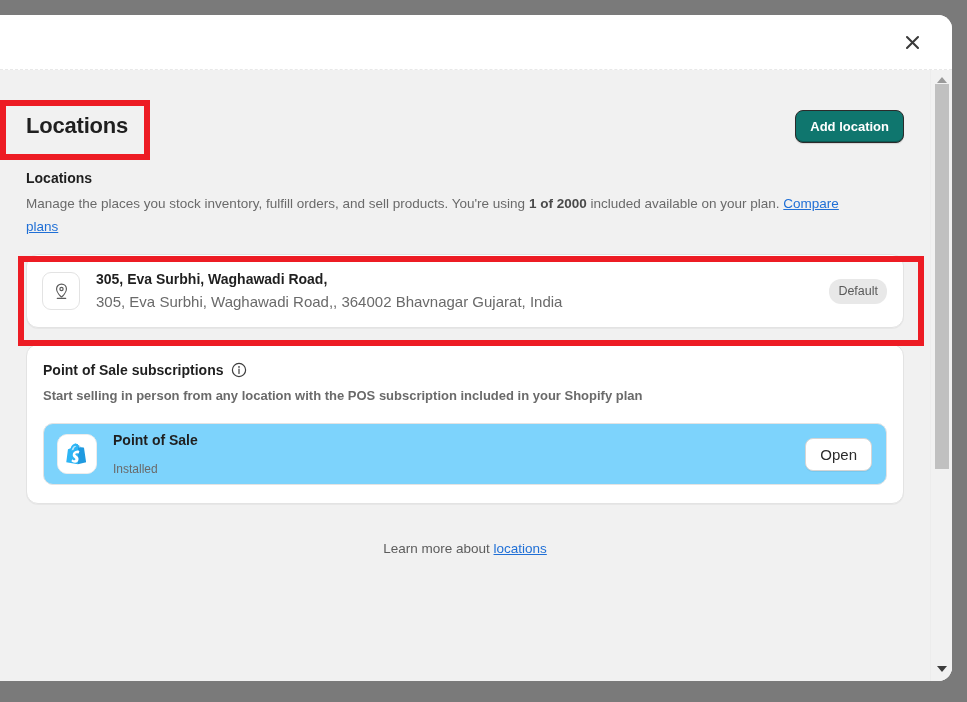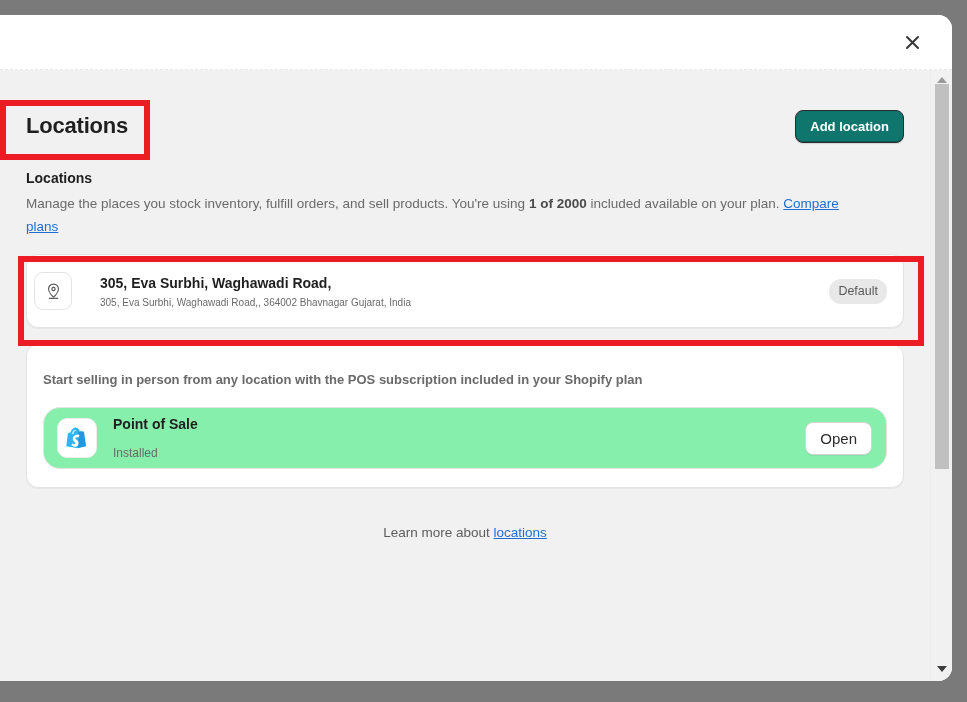--- a/index.html
+++ b/index.html
@@ -127,23 +127,22 @@
     border: 1px solid #e3e3e3;
     border-radius: 12px;
     box-shadow: 0 1px 0 rgba(0,0,0,0.04);
   }
 
   #location-card {
     margin-top: 16px;
     height: 74px;
     display: flex;
     align-items: center;
-    padding: 0 16px 0 7px;
-    cursor: pointer;
-    gap: 12px;
+    padding: 0 16px 0 15px;
+    cursor: pointer;
   }
 
   .thumb {
     width: 38px;
     height: 38px;
     border: 1px solid #e3e3e3;
     border-radius: 9px;
     display: flex;
     align-items: center;
     justify-content: center;
@@ -152,21 +151,21 @@
   }
 
   .loc-text { margin-left: 16px; flex: 1 1 auto; min-width: 0; }
   .loc-name {
     font-size: 14px;
     font-weight: bold;
     color: #1f1f1f;
     line-height: 1.45;
   }
   .loc-addr {
-    font-size: 10px;
+    font-size: 15px;
     color: #6a6a6a;
     line-height: 1.5;
     margin-top: 2px;
   }
 
   .badge {
     background: #e8e8e8;
     color: #5a5a5a;
     font-size: 12.5px;
     border-radius: 12px;
@@ -195,26 +194,26 @@
     font-size: 13px;
     color: #6a6a6a;
     line-height: 1.6;
     margin-top: 8px;
     font-weight: bold;
   }
 
   #pos-app-row {
     margin-top: 16px;
     border: 1px solid #e3e3e3;
-    border-radius: 17px;
+    border-radius: 10px;
     height: 62px;
     display: flex;
     align-items: center;
     padding: 0 14px 0 13px;
-    background: #86efac;
+    background: #7dd3fc;
     justify-content: flex-end;
   }
 
   .app-icon {
     width: 40px;
     height: 40px;
     flex: 0 0 40px;
     border: 1px solid #ececec;
     border-radius: 10px;
     display: flex;
@@ -331,20 +330,30 @@
           </svg>
         </div>
         <div class="loc-text">
           <div class="loc-name">305, Eva Surbhi, Waghawadi Road,</div>
           <div class="loc-addr">305, Eva Surbhi, Waghawadi Road,, 364002 Bhavnagar Gujarat, India</div>
         </div>
         <div class="badge">Default</div>
       </div>
 
       <div id="pos-card" class="card">
+        <div class="pos-head">
+          <span class="pos-title">Point of Sale subscriptions</span>
+          <span style="display:flex;align-items:center;cursor:pointer;">
+            <svg width="16" height="16" viewBox="0 0 16 16">
+              <circle cx="8" cy="8" r="6.6" fill="none" stroke="#3d3d3d" stroke-width="1.2"></circle>
+              <circle cx="8" cy="4.9" r="0.85" fill="#3d3d3d"></circle>
+              <path d="M8 7.1v4.4" stroke="#3d3d3d" stroke-width="1.2" stroke-linecap="round"></path>
+            </svg>
+          </span>
+        </div>
         <div class="pos-desc">Start selling in person from any location with the POS subscription included in your Shopify plan</div>
 
         <div id="pos-app-row">
           <div class="app-icon">
             <svg width="40" height="40" viewBox="0 0 40 40">
               <rect x="0" y="0" width="40" height="40" rx="9" fill="#ffffff"></rect>
               <path d="M17.6 9.6c-2.0 0-3.6 1.9-4.3 4.4l-2.1 0.7c-0.7 0.2-0.7 0.25-0.8 0.9l-1.7 13.0 12.3 2.2 0.1-21.0c-0.3-0.1-0.8-0.3-1.2-0.3-0.6-0.6-1.4-0.9-2.3-0.9z" fill="#2db5f5"></path>
               <path d="M21.1 9.5l-0.1 21.3 8.6-2.1-2.2-14.9c-0.05-0.35-0.3-0.55-0.55-0.6l-2.8-0.25-1.9-1.9c-0.25-0.25-0.65-0.55-1.05-0.55z" fill="#1f9ae0"></path>
               <path d="M18.0 11.3c0.55 0 1.0 0.2 1.35 0.55-1.15 0.35-2.3 1.5-2.85 3.6l-2.25 0.75c0.6-2.2 1.85-4.9 3.75-4.9z" fill="#b8e6fb"></path>
               <path d="M24.0 13.0l-1.55-1.55c-0.15-0.15-0.35-0.25-0.55-0.3v1.95z" fill="#b8e6fb"></path>

